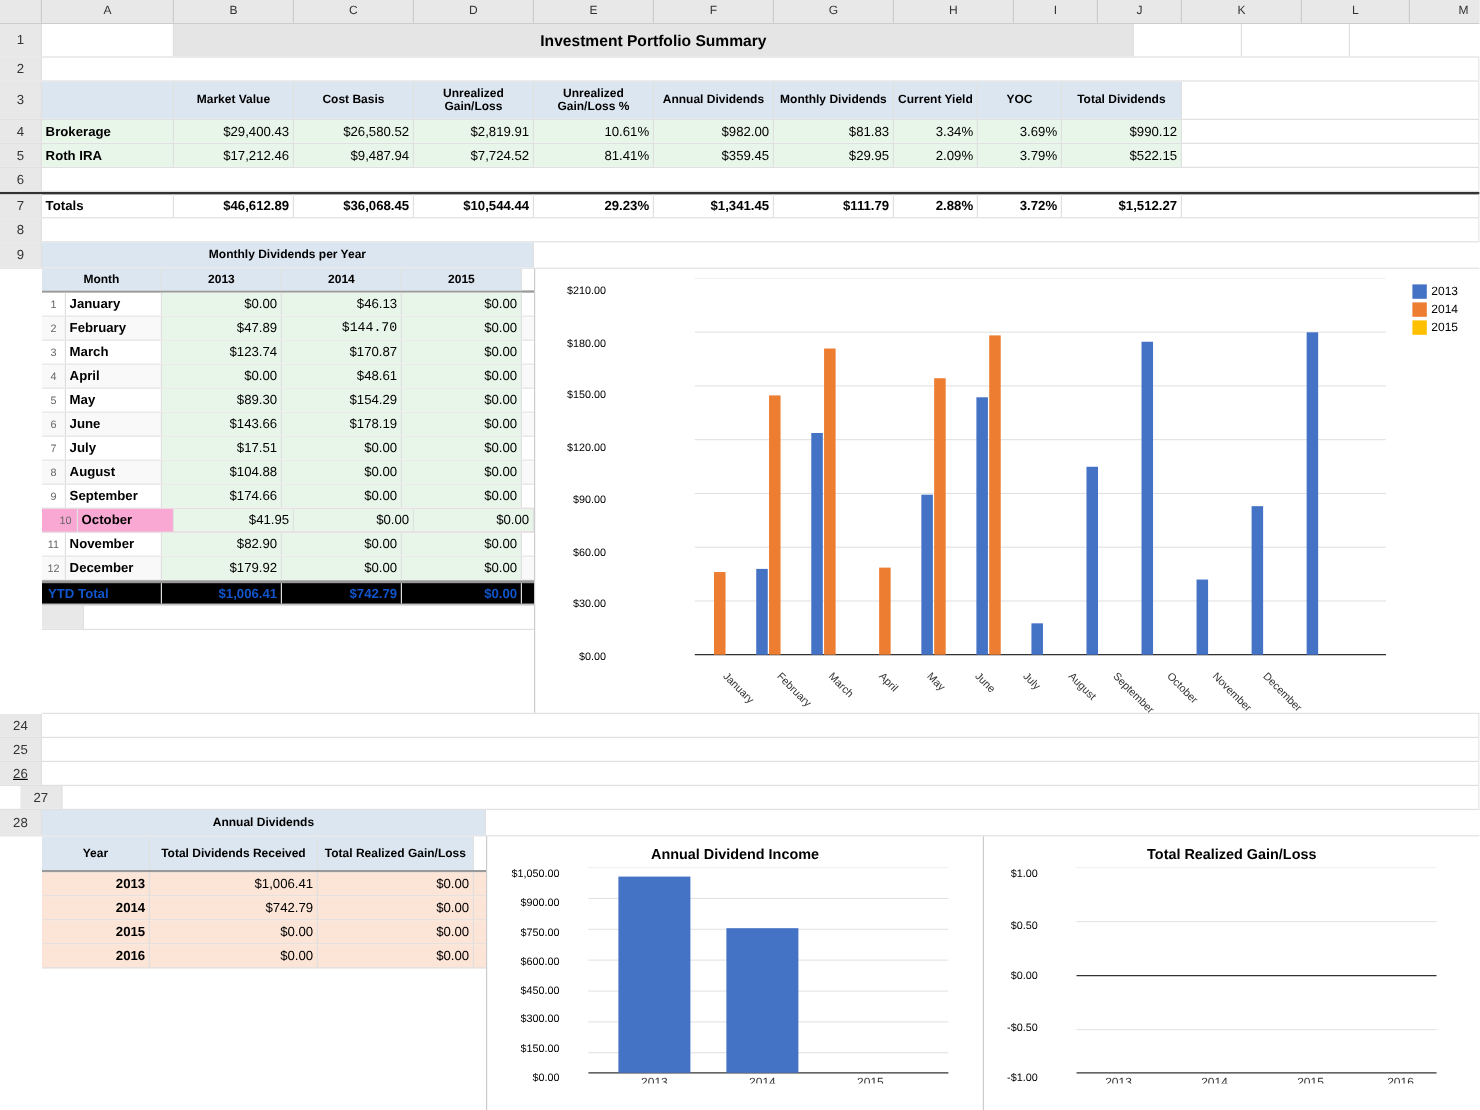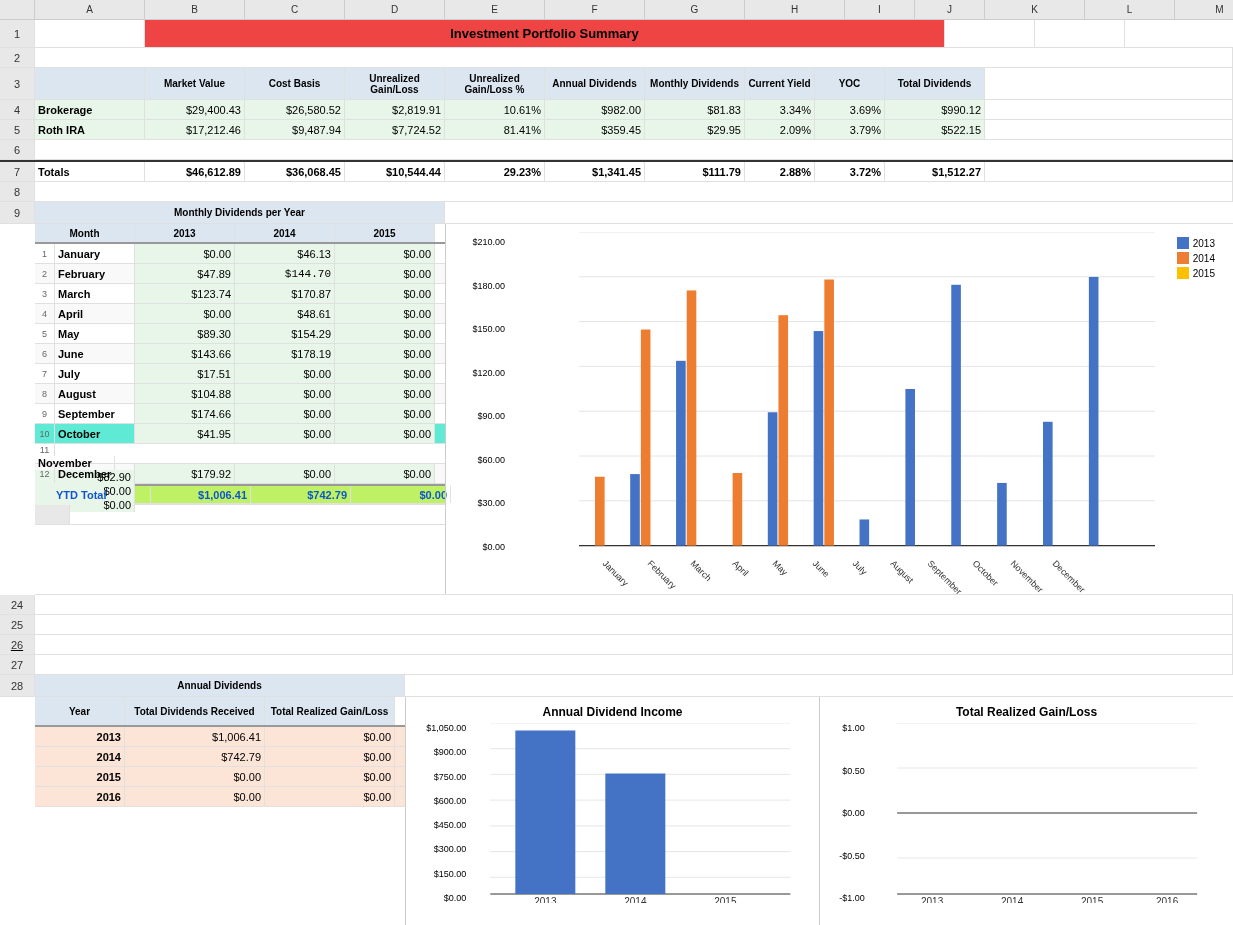--- a/index.html
+++ b/index.html
@@ -28,21 +28,21 @@
     .col-h { width: 100px; }
     .col-i { width: 70px; }
     .col-j { width: 70px; }
     .col-k { width: 100px; }
     .col-l { width: 90px; }
     .col-m { width: 90px; }
 
     .cell-right { justify-content: flex-end; }
     .cell-center { justify-content: center; }
     .cell-bold { font-weight: bold; }
-    .cell-title { background: #ef4444; font-size: 13px; font-weight: bold; justify-content: center; }
+    .cell-title { background: #e5e5e5; font-size: 13px; font-weight: bold; justify-content: center; }
     .cell-header-blue { background: #dce6f1; font-weight: bold; font-size: 10px; text-align: center; justify-content: center; }
     .cell-light-green { background: #e8f5e9; }
     .cell-blue-text { color: #1155cc; font-weight: bold; }
 
     .border-top { border-top: 2px solid #333; }
 
     svg text { font-family: Arial, sans-serif; }
 
     .legend-item { display: flex; align-items: center; gap: 4px; font-size: 10px; }
     .legend-box { width: 12px; height: 12px; }
@@ -230,44 +230,44 @@
       <div class="cell cell-right cell-light-green" style="width:100px; flex-shrink:0;">$0.00</div>
       <div class="cell cell-right cell-light-green" style="width:100px; flex-shrink:0;">$0.00</div>
     </div>
           <div class="spreadsheet-row" style="height: 20px; background: rgb(255, 255, 255);">
       <div class="cell" style="width:20px; font-size:9px; color:#666; justify-content:center; border-right:1px solid #e0e0e0; flex-shrink:0;">9</div>
       <div class="cell cell-bold" style="width:80px; flex-shrink:0;">September</div>
       <div class="cell cell-right cell-light-green" style="width:100px; flex-shrink:0;">$174.66</div>
       <div class="cell cell-right cell-light-green" style="width:100px; flex-shrink:0;">$0.00</div>
       <div class="cell cell-right cell-light-green" style="width:100px; flex-shrink:0;">$0.00</div>
     </div>
-          <div class="spreadsheet-row" style="height: 20px; background: #5eead4;">
+          <div class="spreadsheet-row" style="height: 20px; background: #f9a8d4; justify-content: flex-end;">
       <div class="cell" style="width:20px; font-size:9px; color:#666; justify-content:center; border-right:1px solid #e0e0e0; flex-shrink:0;">10</div>
       <div class="cell cell-bold" style="width:80px; flex-shrink:0;">October</div>
       <div class="cell cell-right cell-light-green" style="width:100px; flex-shrink:0;">$41.95</div>
       <div class="cell cell-right cell-light-green" style="width:100px; flex-shrink:0;">$0.00</div>
       <div class="cell cell-right cell-light-green" style="width:100px; flex-shrink:0;">$0.00</div>
     </div>
-          <div class="spreadsheet-row" style="height: 20px; background: rgb(255, 255, 255); flex-direction: column;">
+          <div class="spreadsheet-row" style="height: 20px; background: rgb(255, 255, 255);">
       <div class="cell" style="width:20px; font-size:9px; color:#666; justify-content:center; border-right:1px solid #e0e0e0; flex-shrink:0;">11</div>
       <div class="cell cell-bold" style="width:80px; flex-shrink:0;">November</div>
       <div class="cell cell-right cell-light-green" style="width:100px; flex-shrink:0;">$82.90</div>
       <div class="cell cell-right cell-light-green" style="width:100px; flex-shrink:0;">$0.00</div>
       <div class="cell cell-right cell-light-green" style="width:100px; flex-shrink:0;">$0.00</div>
     </div>
           <div class="spreadsheet-row" style="height: 20px; background: rgb(249, 249, 249);">
       <div class="cell" style="width:20px; font-size:9px; color:#666; justify-content:center; border-right:1px solid #e0e0e0; flex-shrink:0;">12</div>
       <div class="cell cell-bold" style="width:80px; flex-shrink:0;">December</div>
       <div class="cell cell-right cell-light-green" style="width:100px; flex-shrink:0;">$179.92</div>
       <div class="cell cell-right cell-light-green" style="width:100px; flex-shrink:0;">$0.00</div>
       <div class="cell cell-right cell-light-green" style="width:100px; flex-shrink:0;">$0.00</div>
     </div>
         </div>
 
-      <div class="spreadsheet-row" style="height:20px; background:#bef264; border-top:2px solid #999;margin-left:16px;">
+      <div class="spreadsheet-row" style="height:20px; background:#000000; border-top:2px solid #999;">
         <div class="cell cell-blue-text" style="width:100px; padding-left:5px;">YTD Total</div>
         <div class="cell cell-blue-text cell-right" style="width:100px;">$1,006.41</div>
         <div class="cell cell-blue-text cell-right" style="width:100px;">$742.79</div>
         <div class="cell cell-blue-text cell-right" style="width:100px;">$0.00</div>
       </div>
 
       <div style="height:30px; border-top:1px solid #e0e0e0;">
         <div class="spreadsheet-row" style="height:18px;">
             <div class="cell col-a row-num" style="width:0"></div>
           </div>
@@ -365,21 +365,21 @@
         <div class="cell" style="flex:1;"></div>
       </div>
     <div class="spreadsheet-row" style="height:18px;">
         <div class="cell col-a row-num">25</div>
         <div class="cell" style="flex:1;"></div>
       </div>
     <div class="spreadsheet-row" style="height:18px;text-decoration:underline;">
         <div class="cell col-a row-num">26</div>
         <div class="cell" style="flex:1;"></div>
       </div>
-    <div class="spreadsheet-row" style="height:18px;">
+    <div class="spreadsheet-row" style="height:18px;padding-left:17px;">
         <div class="cell col-a row-num">27</div>
         <div class="cell" style="flex:1;"></div>
       </div>
   </div>
 
   <div class="spreadsheet-row" style="height:22px;">
     <div class="cell col-a row-num">28</div>
     <div class="cell cell-header-blue cell-bold cell-center" style="width:370px;">Annual Dividends</div>
     <div class="cell" style="flex:1; border:none;"></div>
   </div>

